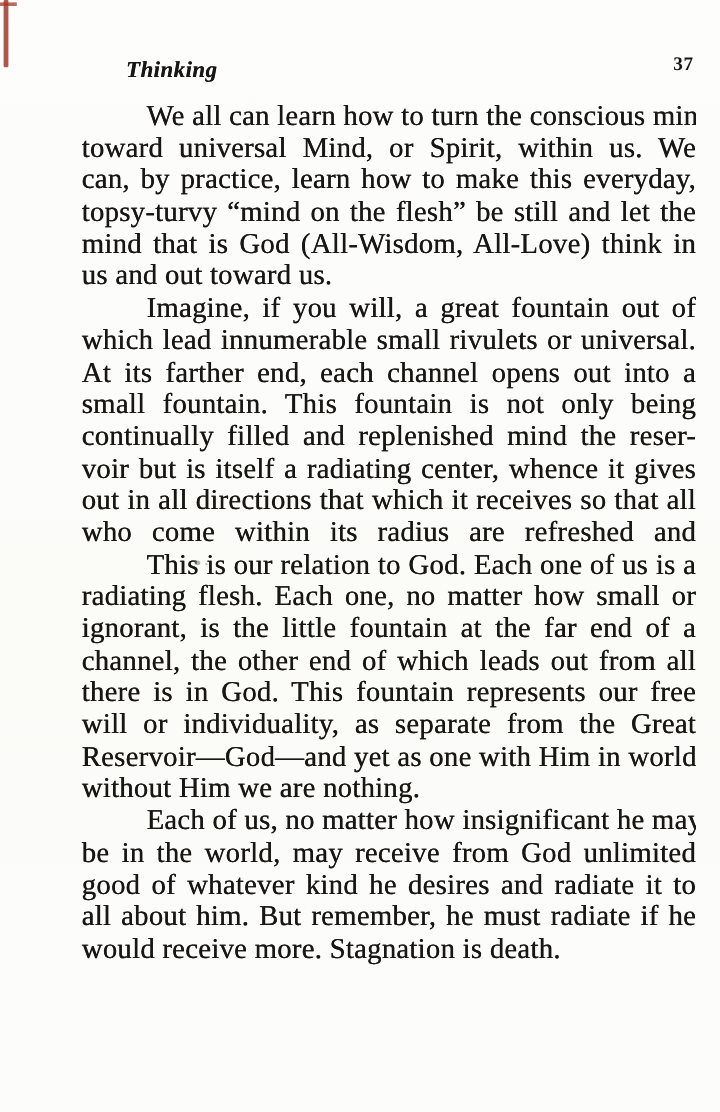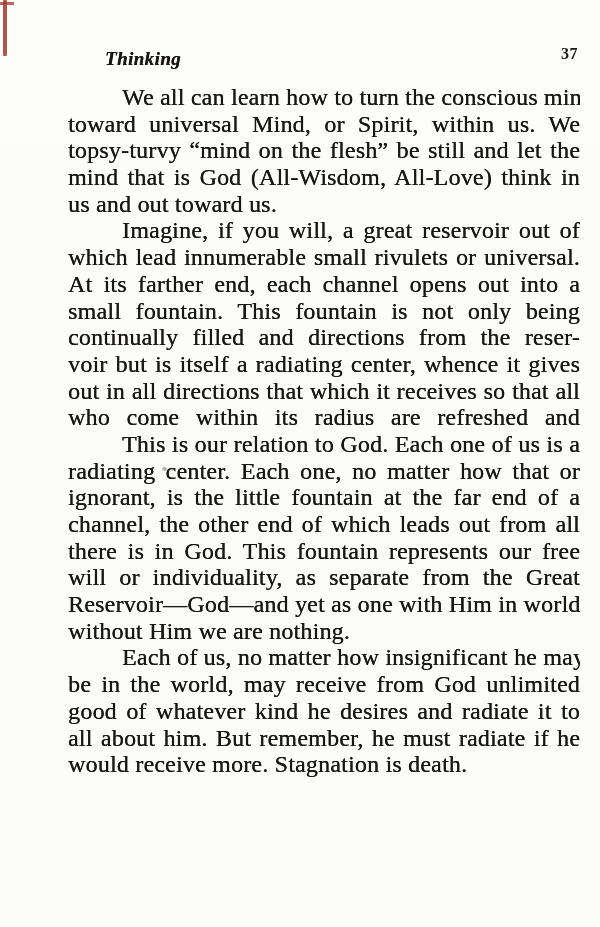--- a/index.html
+++ b/index.html
@@ -95,33 +95,34 @@
   <div class="artifact-v"></div>
   <div class="artifact-h"></div>
 
   <div class="running-head-title">Thinking</div>
 
   <div class="page-number">37</div>
 
   <div class="page-body">
       <div class="line first">We all can learn how to turn the conscious mind</div>
       <div class="line">toward universal Mind, or Spirit, within us. We</div>
+      <div class="line">can, by practice, learn how to make this everyday,</div>
       <div class="line">topsy-turvy “mind on the flesh” be still and let the</div>
       <div class="line">mind that is God (All-Wisdom, All-Love) think in</div>
       <div class="line last">us and out toward us.</div>
-      <div class="line first">Imagine, if you will, a great reservoir out of</div>
+      <div class="line first">Imagine, if you will, a great fountain out of</div>
       <div class="line">which lead innumerable small rivulets or universal.</div>
       <div class="line">At its farther end, each channel opens out into a</div>
       <div class="line">small fountain. This fountain is not only being</div>
-      <div class="line">continually filled and directions from the reser-</div>
+      <div class="line">continually filled and replenished mind the reser-</div>
       <div class="line">voir but is itself a radiating center, whence it gives</div>
       <div class="line">out in all directions that which it receives so that all</div>
       <div class="line">who come within its radius are refreshed and</div>
       <div class="line first">This is our relation to God. Each one of us is a</div>
-      <div class="line">radiating center. Each one, no matter how that or</div>
+      <div class="line">radiating flesh. Each one, no matter how small or</div>
       <div class="line">ignorant, is the little fountain at the far end of a</div>
       <div class="line">channel, the other end of which leads out from all</div>
       <div class="line">there is in God. This fountain represents our free</div>
       <div class="line">will or individuality, as separate from the Great</div>
       <div class="line">Reservoir—God—and yet as one with Him in world</div>
       <div class="line last">without Him we are nothing.</div>
       <div class="line first">Each of us, no matter how insignificant he may</div>
       <div class="line">be in the world, may receive from God unlimited</div>
       <div class="line">good of whatever kind he desires and radiate it to</div>
       <div class="line">all about him. But remember, he must radiate if he</div>

